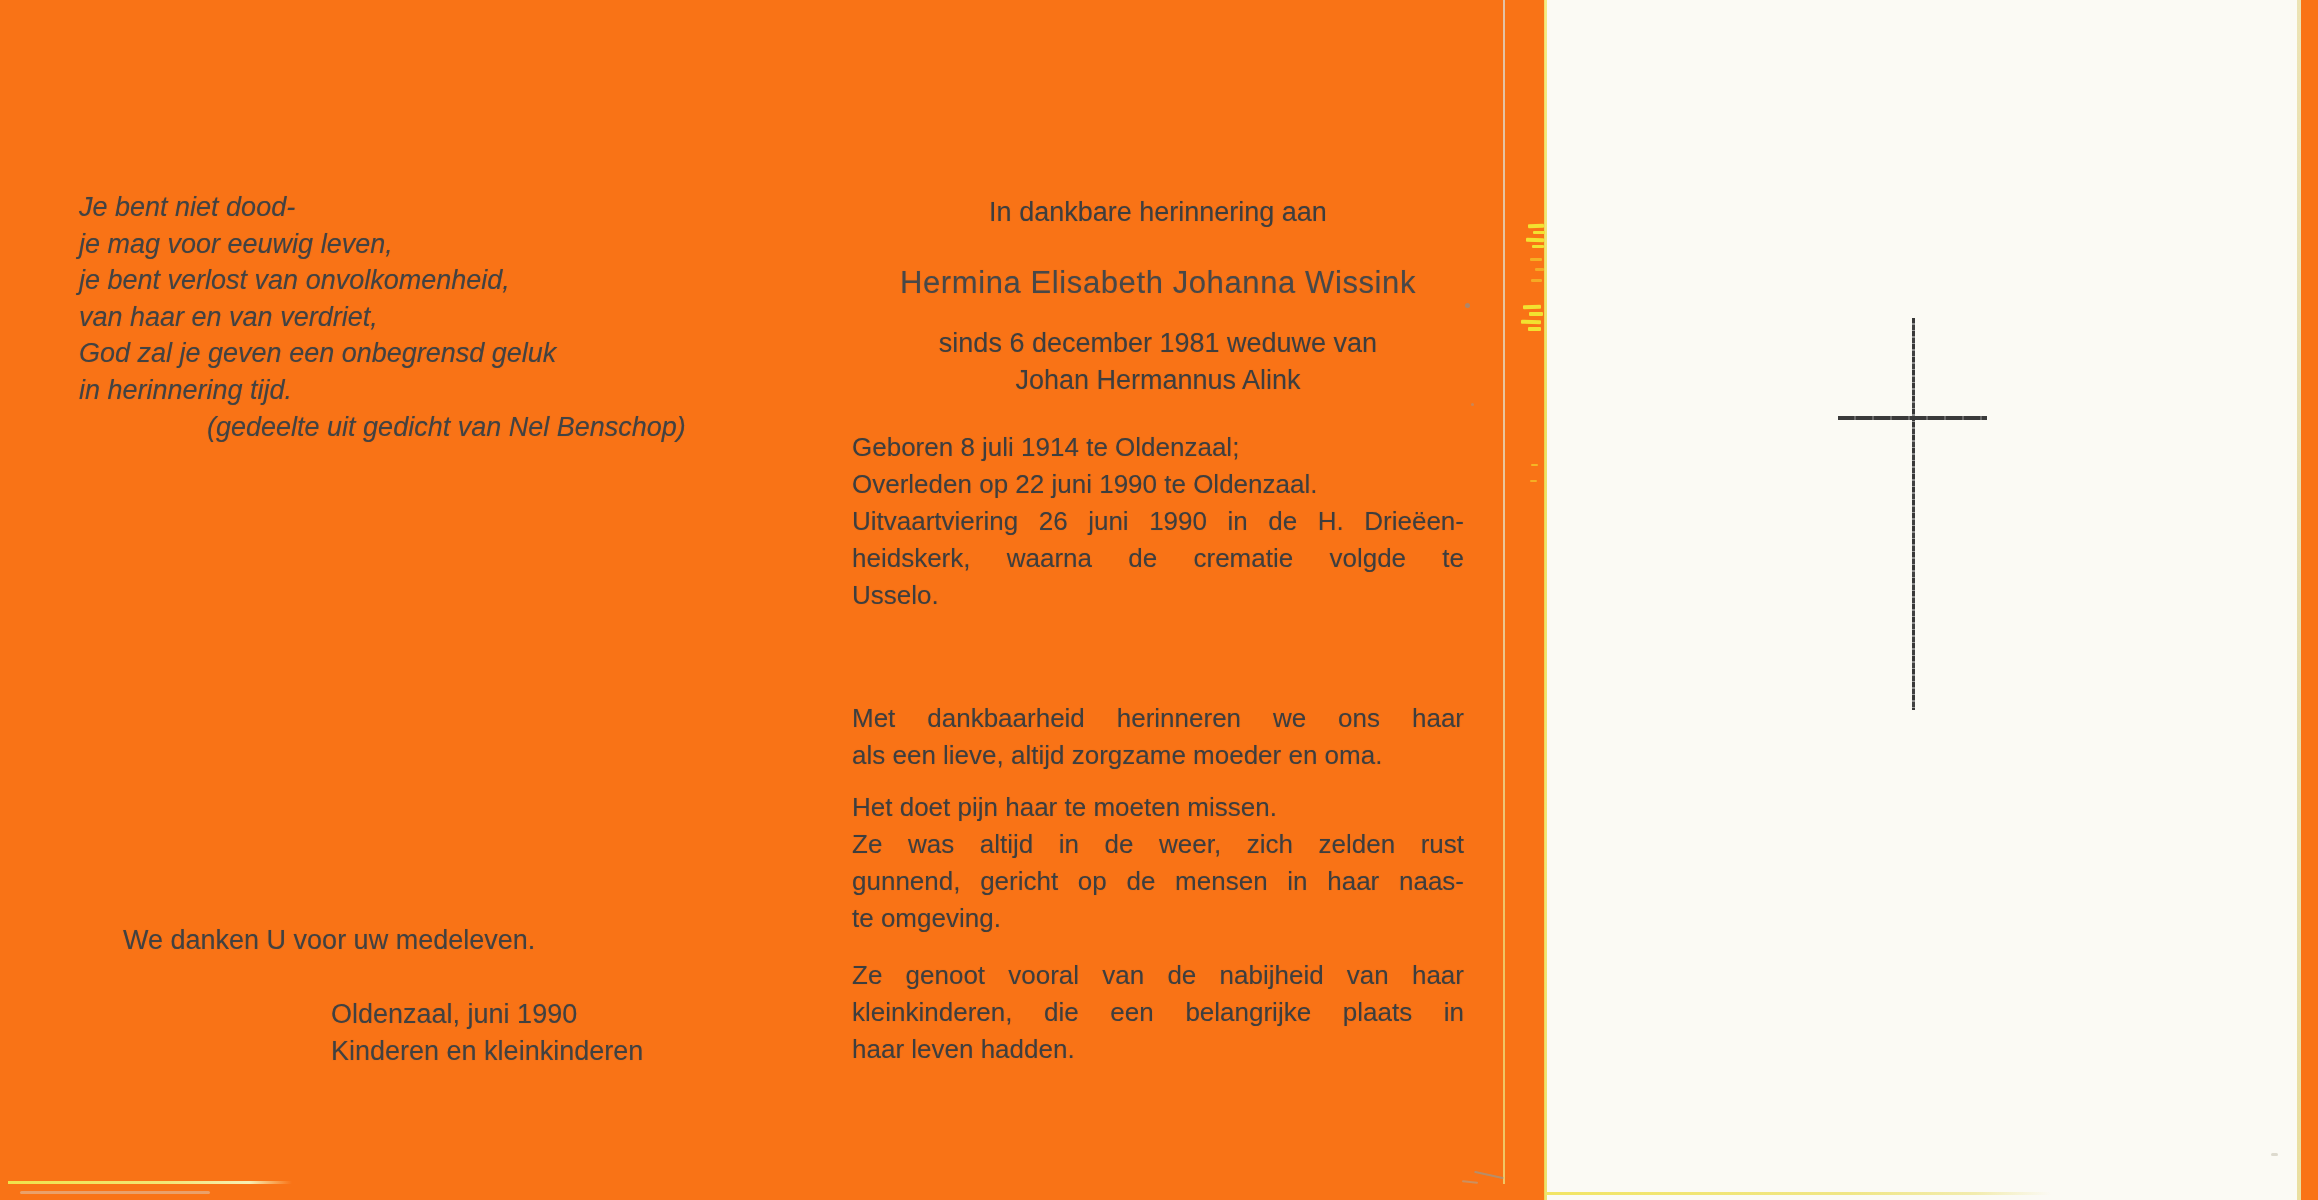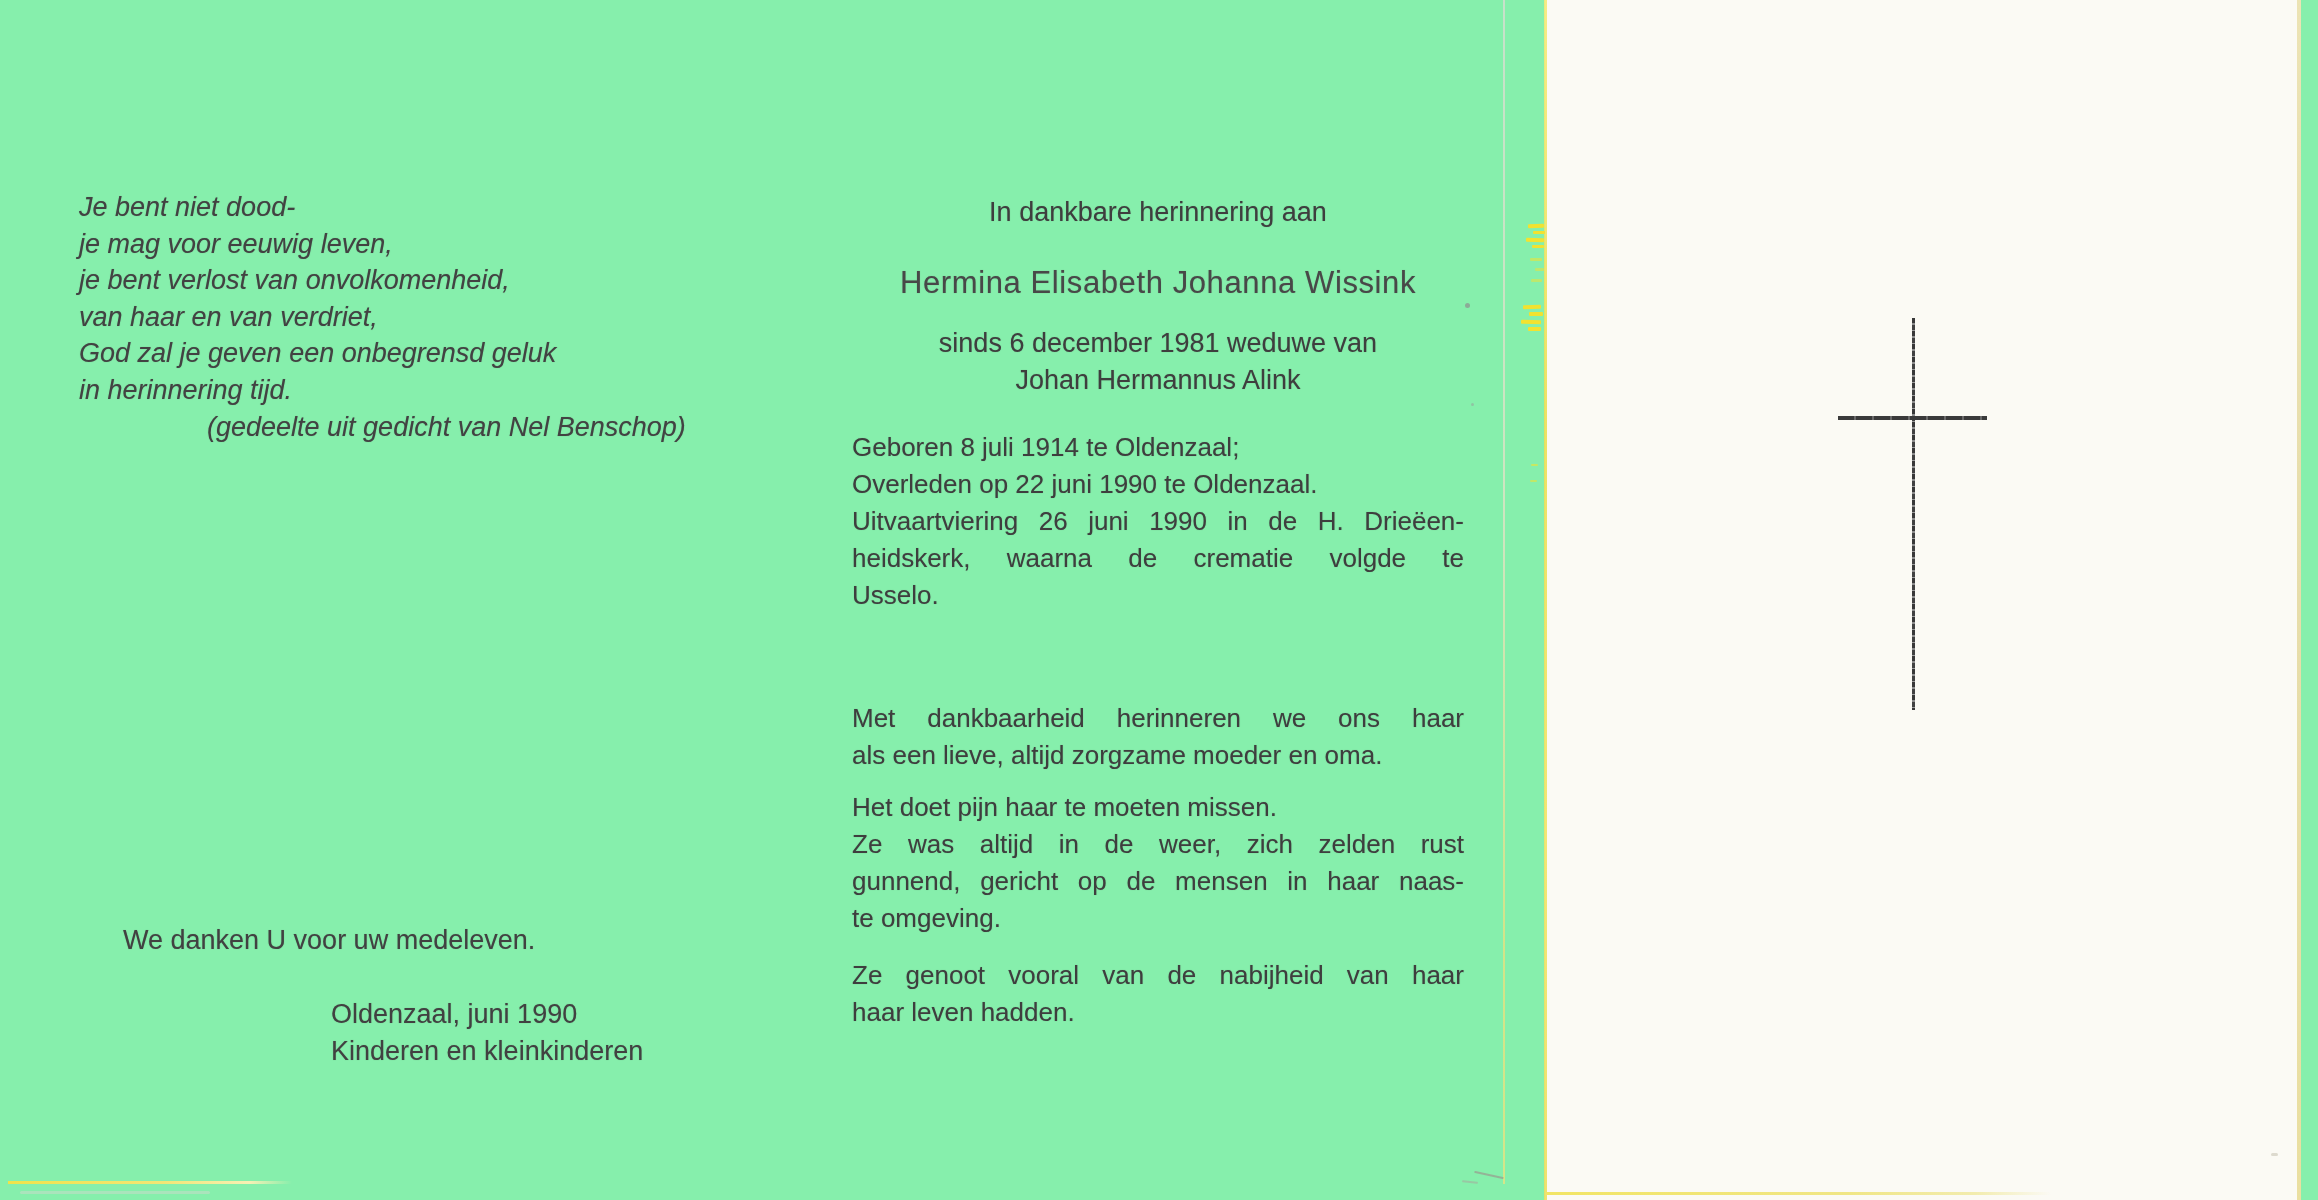--- a/index.html
+++ b/index.html
@@ -1,19 +1,19 @@
 <!DOCTYPE html>
 <html><head>
 <meta charset="utf-8">
 <style>
   html,body{margin:0;padding:0;background:#ffffff;}
   #card{
     position:relative;
     width:2318px;height:1200px;
-    background:#86efac;
+    background:#f97316;
     overflow:hidden;
     font-family:"Liberation Sans","DejaVu Sans",sans-serif;
     color:#3f3f3f;
   }
   
   .right-page{
     position:absolute;left:1545px;top:0;width:755px;height:1200px;
     background:#fbfaf4;
   }
   .left-page-edge{
@@ -187,17 +187,18 @@
       <div class="line">als een lieve, altijd zorgzame moeder en oma.</div>
     </div>
     <div class="para mem2">
       <div class="line">Het doet pijn haar te moeten missen.</div>
       <div class="line j">Ze was altijd in de weer, zich zelden rust</div>
       <div class="line j">gunnend, gericht op de mensen in haar naas-</div>
       <div class="line">te omgeving.</div>
     </div>
     <div class="para mem3">
       <div class="line j">Ze genoot vooral van de nabijheid van haar</div>
+      <div class="line j">kleinkinderen, die een belangrijke plaats in</div>
       <div class="line">haar leven hadden.</div>
     </div>
   </div>
 
 </div>
 
 </body></html>

